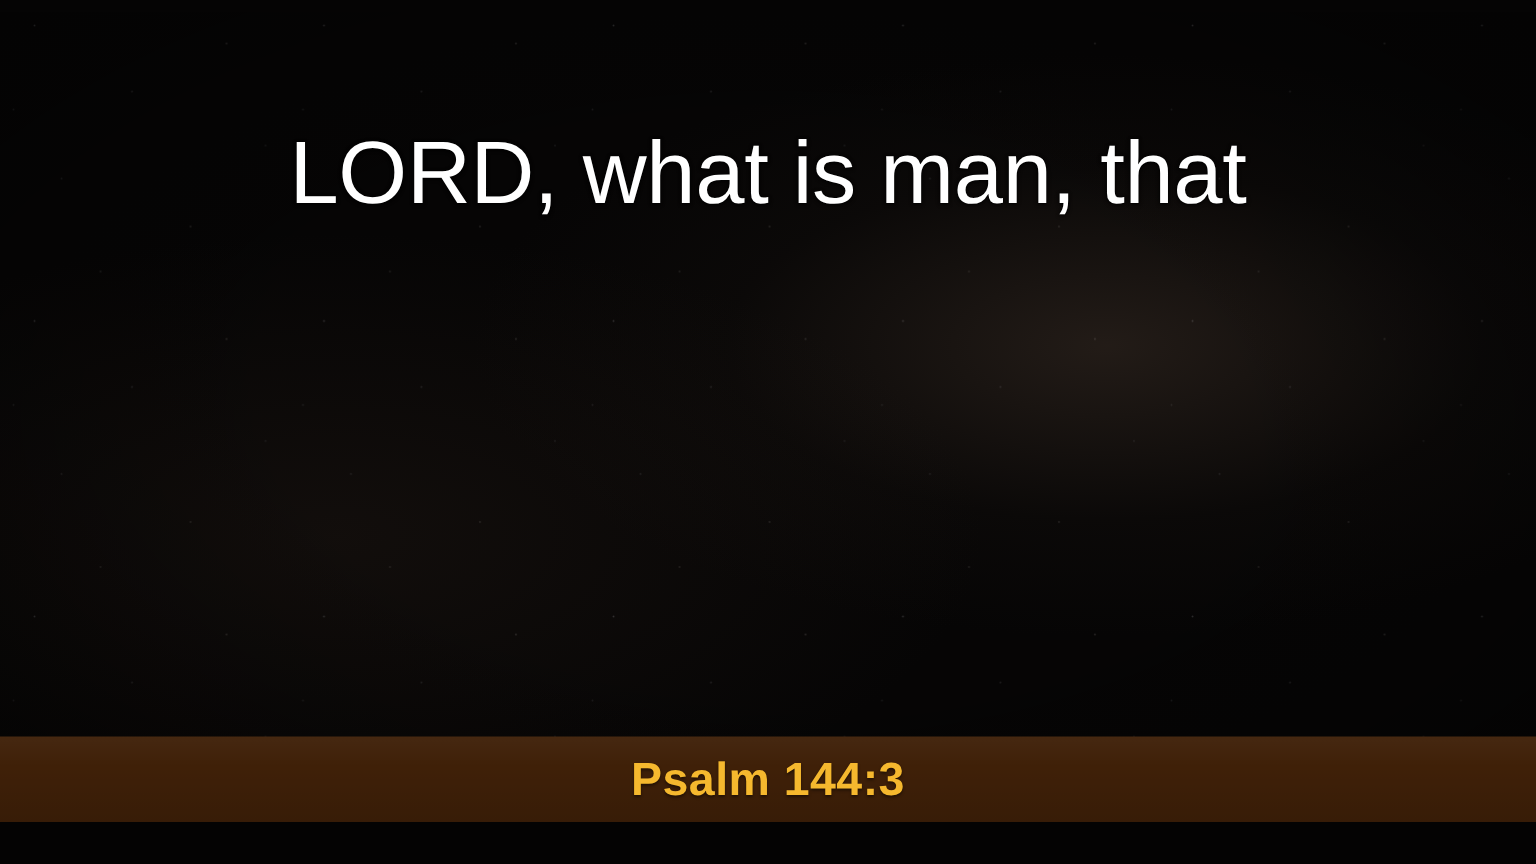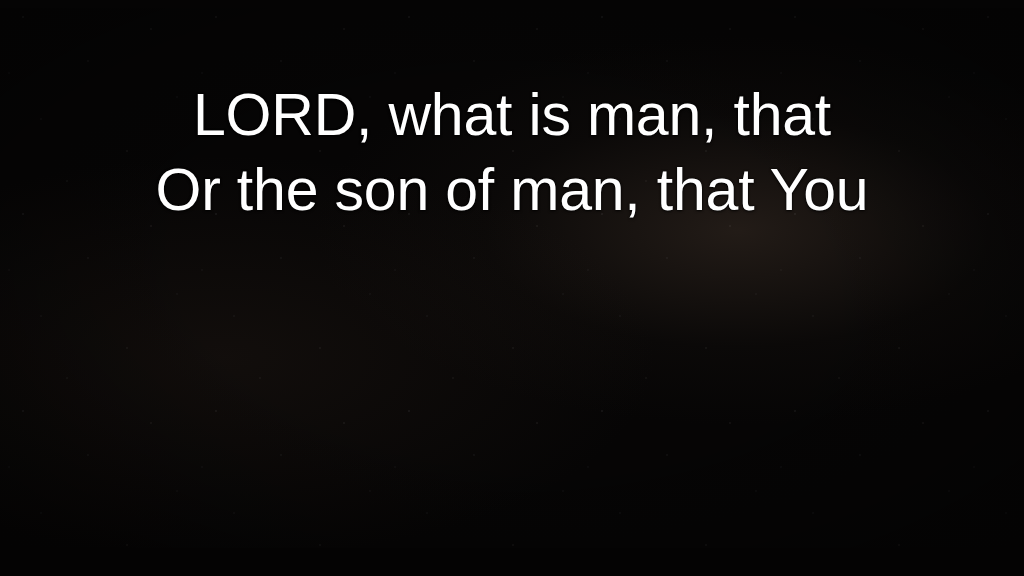--- a/index.html
+++ b/index.html
@@ -138,19 +138,21 @@
   <div class="bg-base"></div>
   <div class="bg-haze-a"></div>
   <div class="bg-haze-b"></div>
   <div class="bg-stars"></div>
   <div class="bg-vignette"></div>
 
   <div class="top-strip"></div>
 
   <div class="verse-block">
     <span class="verse-line">LORD, what is man, that</span>
-    <span class="verse-line">Or the son of man, that You</span>
   </div>
 
+  <div class="citation-bar">
+    <span class="citation-text">Psalm 144:3</span>
+  </div>
 
   <div class="bottom-strip"></div>
 
 </div>
 
 </body></html>

